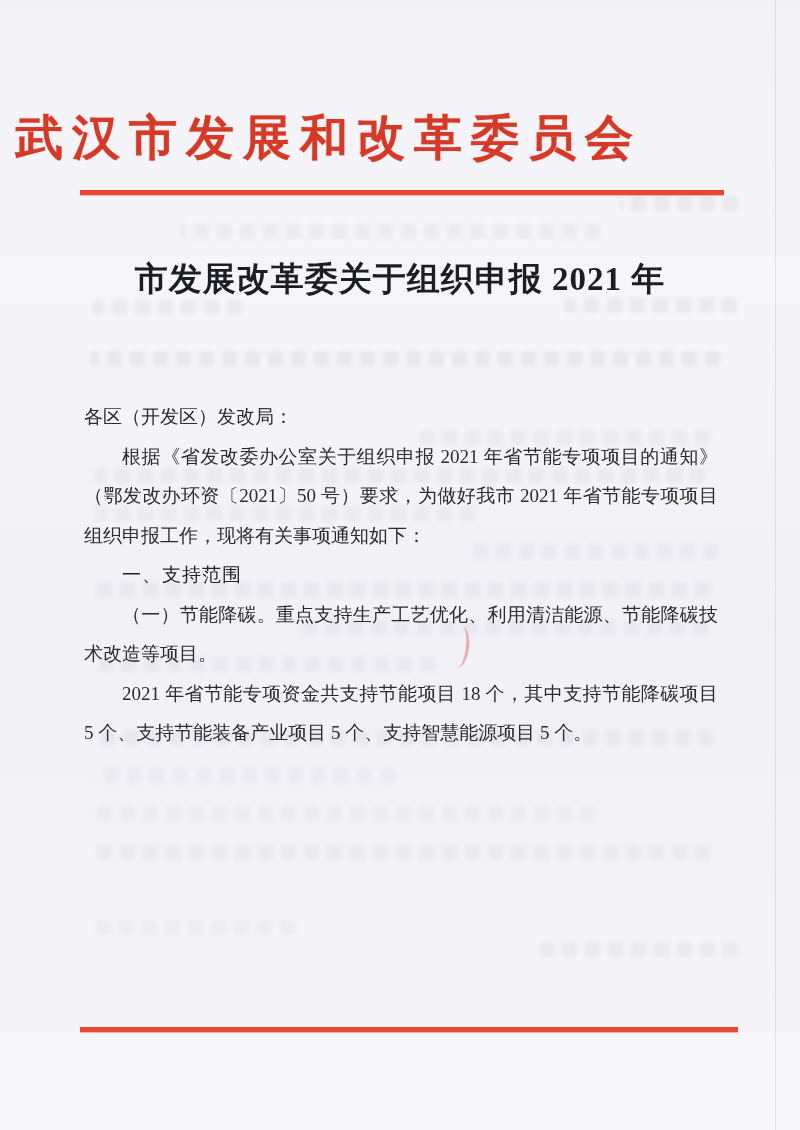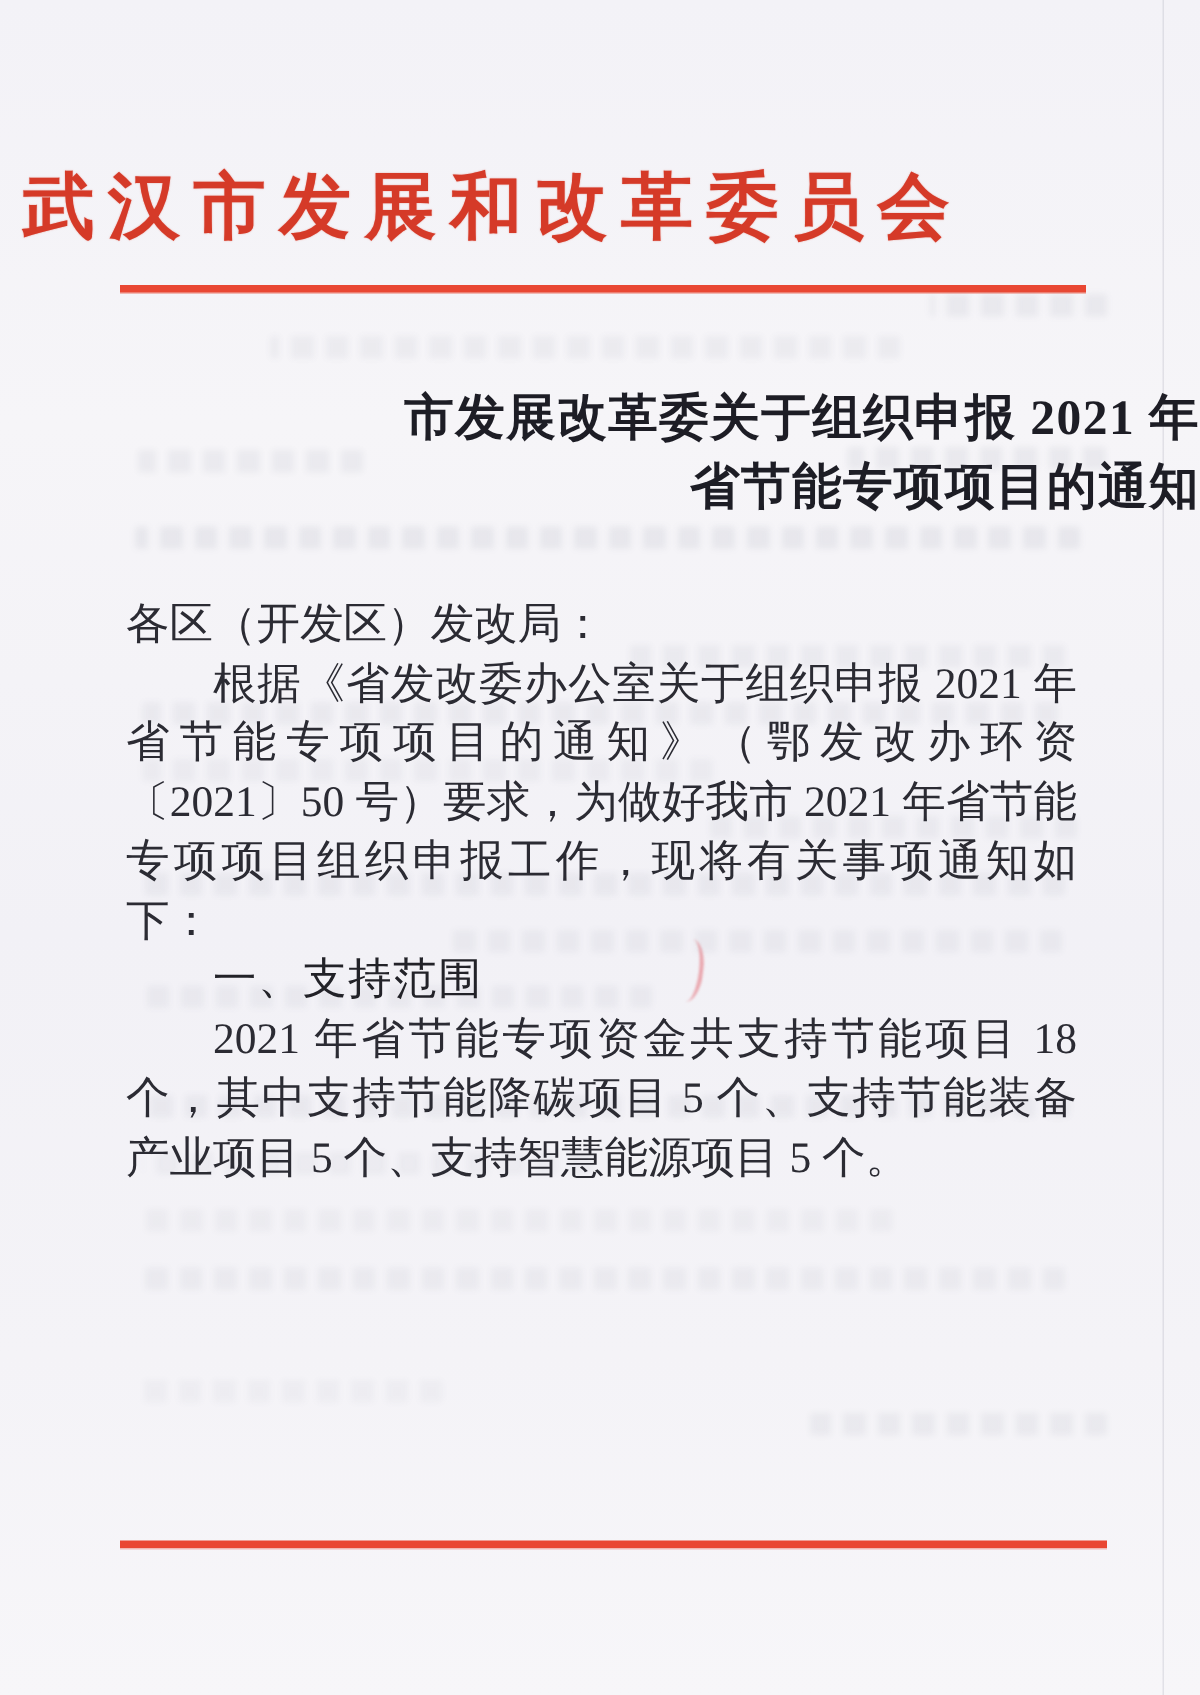--- a/index.html
+++ b/index.html
@@ -54,33 +54,33 @@
     left: 80px;
     top: 1027px;
     width: 658px;
     height: 5px;
   }
   .doc-title {
     position: absolute;
     top: 256px;
     left: 0;
     width: 100%;
-    text-align: right;
+    text-align: center;
     font-size: 33px;
     font-weight: bold;
     color: #1d1d25;
     line-height: 46px;
     letter-spacing: 1px;
   }
   .body-text {
     position: absolute;
     left: 84px;
     top: 397px;
     width: 634px;
-    font-size: 29px;
+    font-size: 19px;
     line-height: 39.5px;
     color: #2b2b33;
     text-align: justify;
     z-index: 3;
   }
   .body-text p {
     margin: 0;
     padding: 0;
   }
   .para-indent {
@@ -145,25 +145,25 @@
 
   <div class="squiggle"></div>
   <div class="scan-line"></div>
 
   <div class="letterhead">武汉市发展和改革委员会</div>
 
   <div class="rule rule-top"></div>
 
   <div class="doc-title">
     <div>市发展改革委关于组织申报 2021 年</div>
-    <div>省节能专项项目的通知</div>
   </div>
 
   <div class="body-text">
     <p class="salutation">各区（开发区）发改局：</p>
     <p class="para-indent">根据《省发改委办公室关于组织申报 2021 年省节能专项项目的通知》（鄂发改办环资〔2021〕50 号）要求，为做好我市 2021 年省节能专项项目组织申报工作，现将有关事项通知如下：</p>
     <p class="section-heading">一、支持范围</p>
+    <p class="para-indent">（一）节能降碳。重点支持生产工艺优化、利用清洁能源、节能降碳技术改造等项目。</p>
     <p class="para-indent">2021 年省节能专项资金共支持节能项目 18 个，其中支持节能降碳项目 5 个、支持节能装备产业项目 5 个、支持智慧能源项目 5 个。</p>
   </div>
 
   <div class="rule rule-bottom"></div>
 
 </div>
 
 </body></html>

